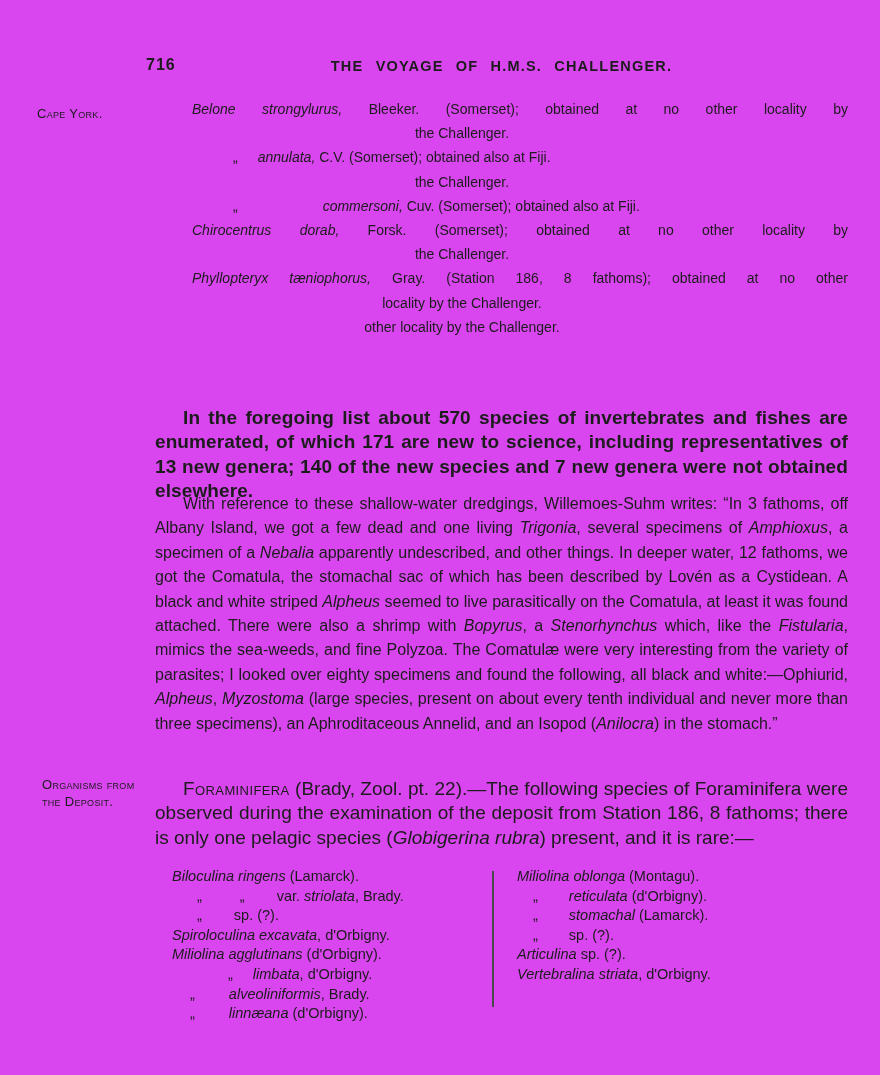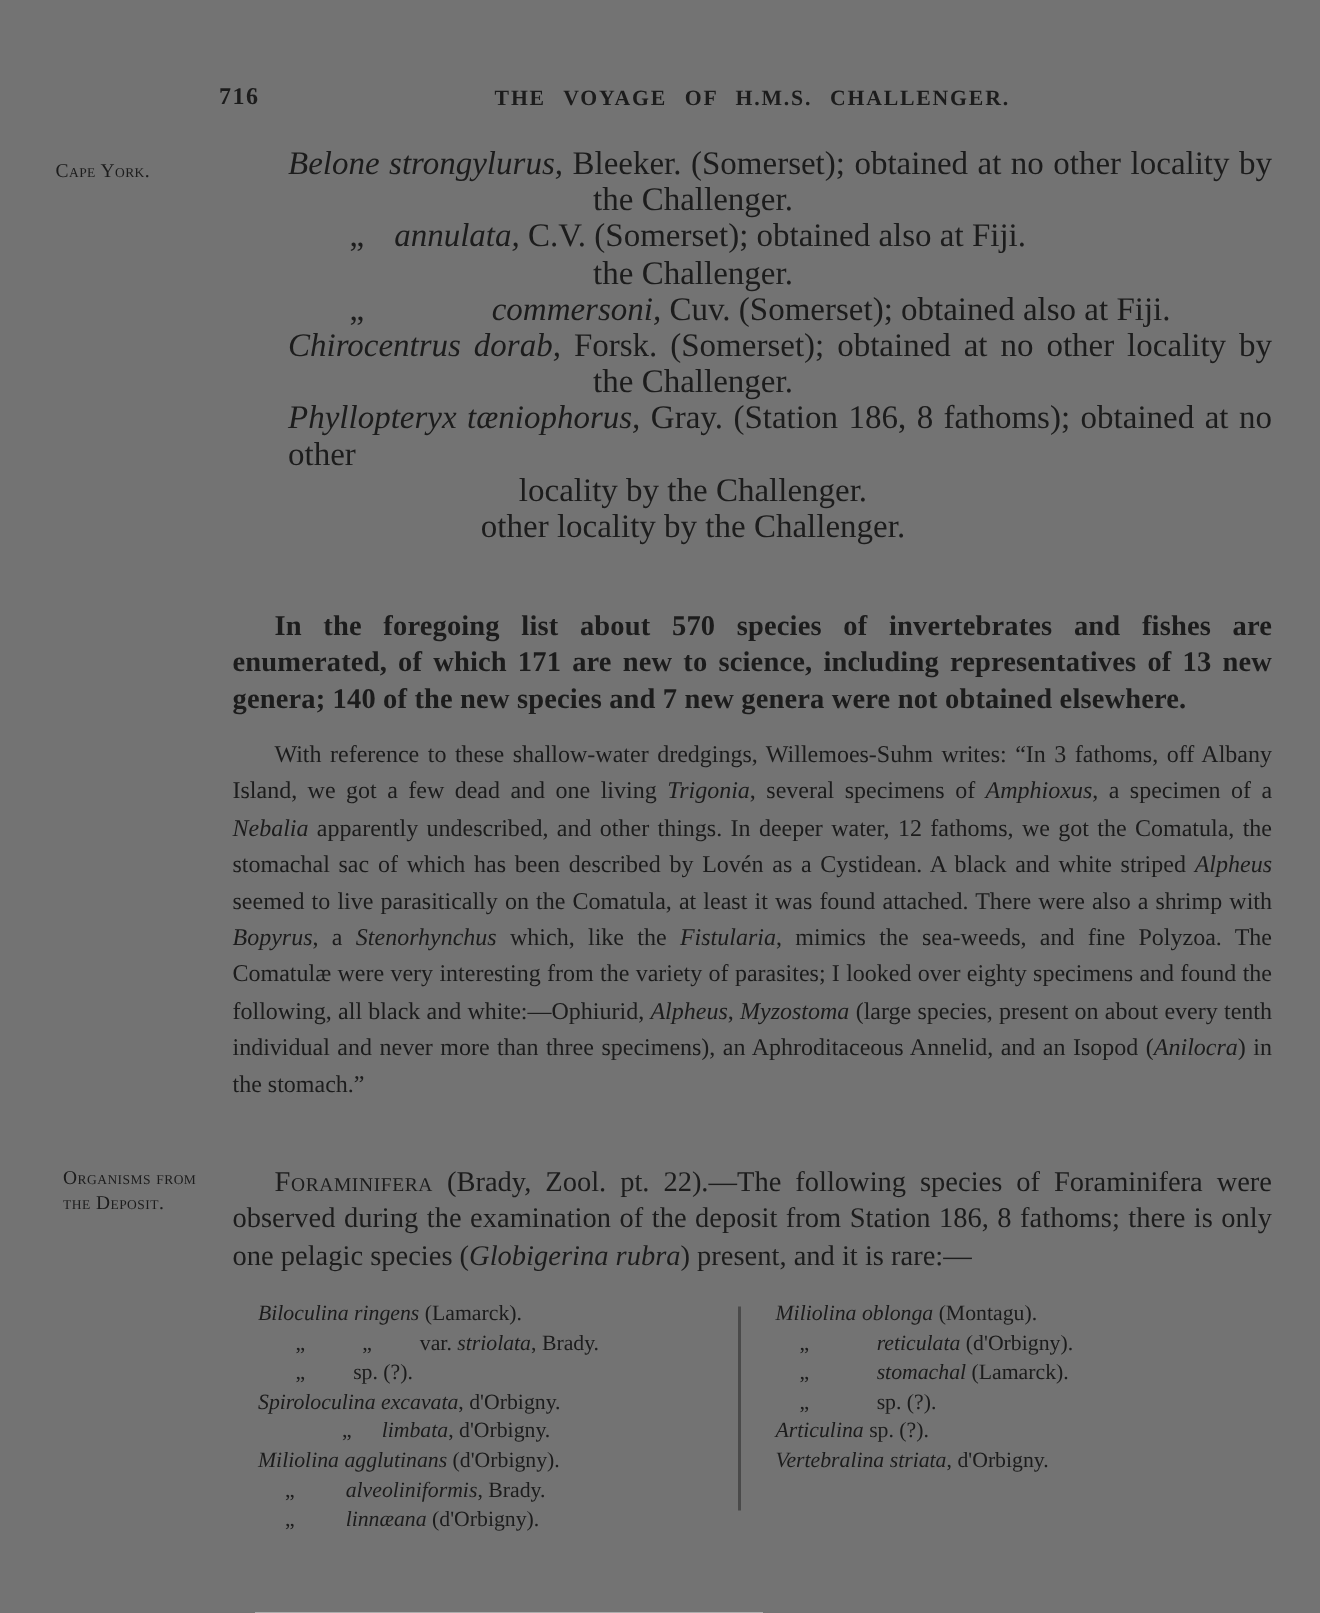--- a/index.html
+++ b/index.html
@@ -1,22 +1,22 @@
 <!DOCTYPE html>
 <html><head>
 <meta charset="utf-8">
 <style>
   html,body{margin:0;padding:0;background:#d9d9d9;}
   .page{
     position:relative;
     width:880px;height:1075px;
     margin:0 auto;
-    background:#737373;
+    background:#d946ef;
     color:#1c1c1c;
-    font-family:Liberation Serif, serif;
+    font-family:Liberation Sans, sans-serif;
     overflow:hidden;
   }
   .it{font-style:italic;}
   .sc{font-variant:small-caps;letter-spacing:.4px;}
 
   
   .page-number{
     position:absolute;left:146px;top:56px;
     font-size:16px;font-weight:bold;letter-spacing:1px;
   }
@@ -35,21 +35,21 @@
   .mn-cape{left:37px;top:105px;}
   .mn-org{left:42px;top:776px;width:130px;}
 
   
   .main-col{position:absolute;left:155px;top:0;width:693px;}
   .section{position:absolute;left:0;width:693px;}
 
   
   .fish-list{top:97px;padding-left:37px;width:656px;box-sizing:content-box;}
   .fish-list{width:656px;}
-  .eline{font-size:22px;line-height:24.2px;white-space:nowrap;}
+  .eline{font-size:14px;line-height:24.2px;white-space:nowrap;}
   .just{white-space:normal;text-align:justify;text-align-last:justify;}
   .cont{width:540px;text-align:center;white-space:normal;}
   .fd{margin-left:41px;}
   .fg1{margin-left:20px;text-align:right;}
   .fg2{margin-left:85px;}
 
   
   .para{font-size:19px;line-height:24.4px;text-align:justify;text-indent:28px;}
   .p-summary{top:406px;font-weight:bold;letter-spacing:.1px;}
   .p-quote{top:492px;font-size:16px;}
@@ -66,21 +66,21 @@
     background:#4a4a4a;
   }
   .dA{margin-left:25px;}
   .dB{margin-left:38px;}
   .gA{margin-left:32px;}
   .dC{margin-left:56px;}
   .gB{margin-left:20px;}
   .dD{margin-left:18px;}
   .gC{margin-left:34px;}
   .dR{margin-left:16px;}
-  .gR{margin-left:45px;}
+  .gR{margin-left:31px;}
 </style>
 </head>
 <body>
 
 <div class="page">
 
   <div class="page-number">716</div>
   <div class="running-title">THE VOYAGE OF H.M.S. CHALLENGER.</div>
 
   <div class="margin-note mn-cape">Cape York.</div>
@@ -124,22 +124,22 @@
     <div class="section para p-quote"><span>With reference to these shallow-water dredgings, Willemoes-Suhm writes: “In 3 fathoms, off Albany Island, we got a few dead and one living </span><span class="it">Trigonia</span><span>, several specimens of </span><span class="it">Amphioxus</span><span>, a specimen of a </span><span class="it">Nebalia</span><span> apparently undescribed, and other things. In deeper water, 12 fathoms, we got the Comatula, the stomachal sac of which has been described by Lovén as a Cystidean. A black and white striped </span><span class="it">Alpheus</span><span> seemed to live parasitically on the Comatula, at least it was found attached. There were also a shrimp with </span><span class="it">Bopyrus</span><span>, a </span><span class="it">Stenorhynchus</span><span> which, like the </span><span class="it">Fistularia</span><span>, mimics the sea-weeds, and fine Polyzoa. The Comatulæ were very interesting from the variety of parasites; I looked over eighty specimens and found the following, all black and white:—Ophiurid, </span><span class="it">Alpheus</span><span>, </span><span class="it">Myzostoma</span><span> (large species, present on about every tenth individual and never more than three specimens), an Aphroditaceous Annelid, and an Isopod (</span><span class="it">Anilocra</span><span>) in the stomach.”</span></div>
 
     <div class="section para p-foram"><span class="sc">Foraminifera</span><span> (Brady, Zool. pt. 22).—The following species of Foraminifera were observed during the examination of the deposit from Station 186, 8 fathoms; there is only one pelagic species (</span><span class="it">Globigerina rubra</span><span>) present, and it is rare:—</span></div>
 
     <div class="section foram">
       <div class="fcol fcol-left">
         <div class="frow"><span class="it">Biloculina ringens</span><span> (Lamarck).</span></div>
         <div class="frow"><span class="dA">„</span><span class="dB">„</span><span class="gA">var. </span><span class="it">striolata</span><span>, Brady.</span></div>
         <div class="frow"><span class="dA">„</span><span class="gA">sp. (?).</span></div>
         <div class="frow"><span class="it">Spiroloculina excavata</span><span>, d'Orbigny.</span></div>
+        <div class="frow"><span class="it">Miliolina agglutinans</span><span> (d'Orbigny).</span></div>
         <div class="frow"><span class="dC">„</span><span class="it gB">limbata</span><span>, d'Orbigny.</span></div>
-        <div class="frow"><span class="it">Miliolina agglutinans</span><span> (d'Orbigny).</span></div>
         <div class="frow"><span class="dD">„</span><span class="it gC">alveoliniformis</span><span>, Brady.</span></div>
         <div class="frow"><span class="dD">„</span><span class="it gC">linnæana</span><span> (d'Orbigny).</span></div>
       </div>
       <div class="divider"></div>
       <div class="fcol fcol-right">
         <div class="frow"><span class="it">Miliolina oblonga</span><span> (Montagu).</span></div>
         <div class="frow"><span class="dR">„</span><span class="it gR">reticulata</span><span> (d'Orbigny).</span></div>
         <div class="frow"><span class="dR">„</span><span class="it gR">stomachal</span><span> (Lamarck).</span></div>
         <div class="frow"><span class="dR">„</span><span class="gR">sp. (?).</span></div>
         <div class="frow"><span class="it">Articulina</span><span> sp. (?).</span></div>

